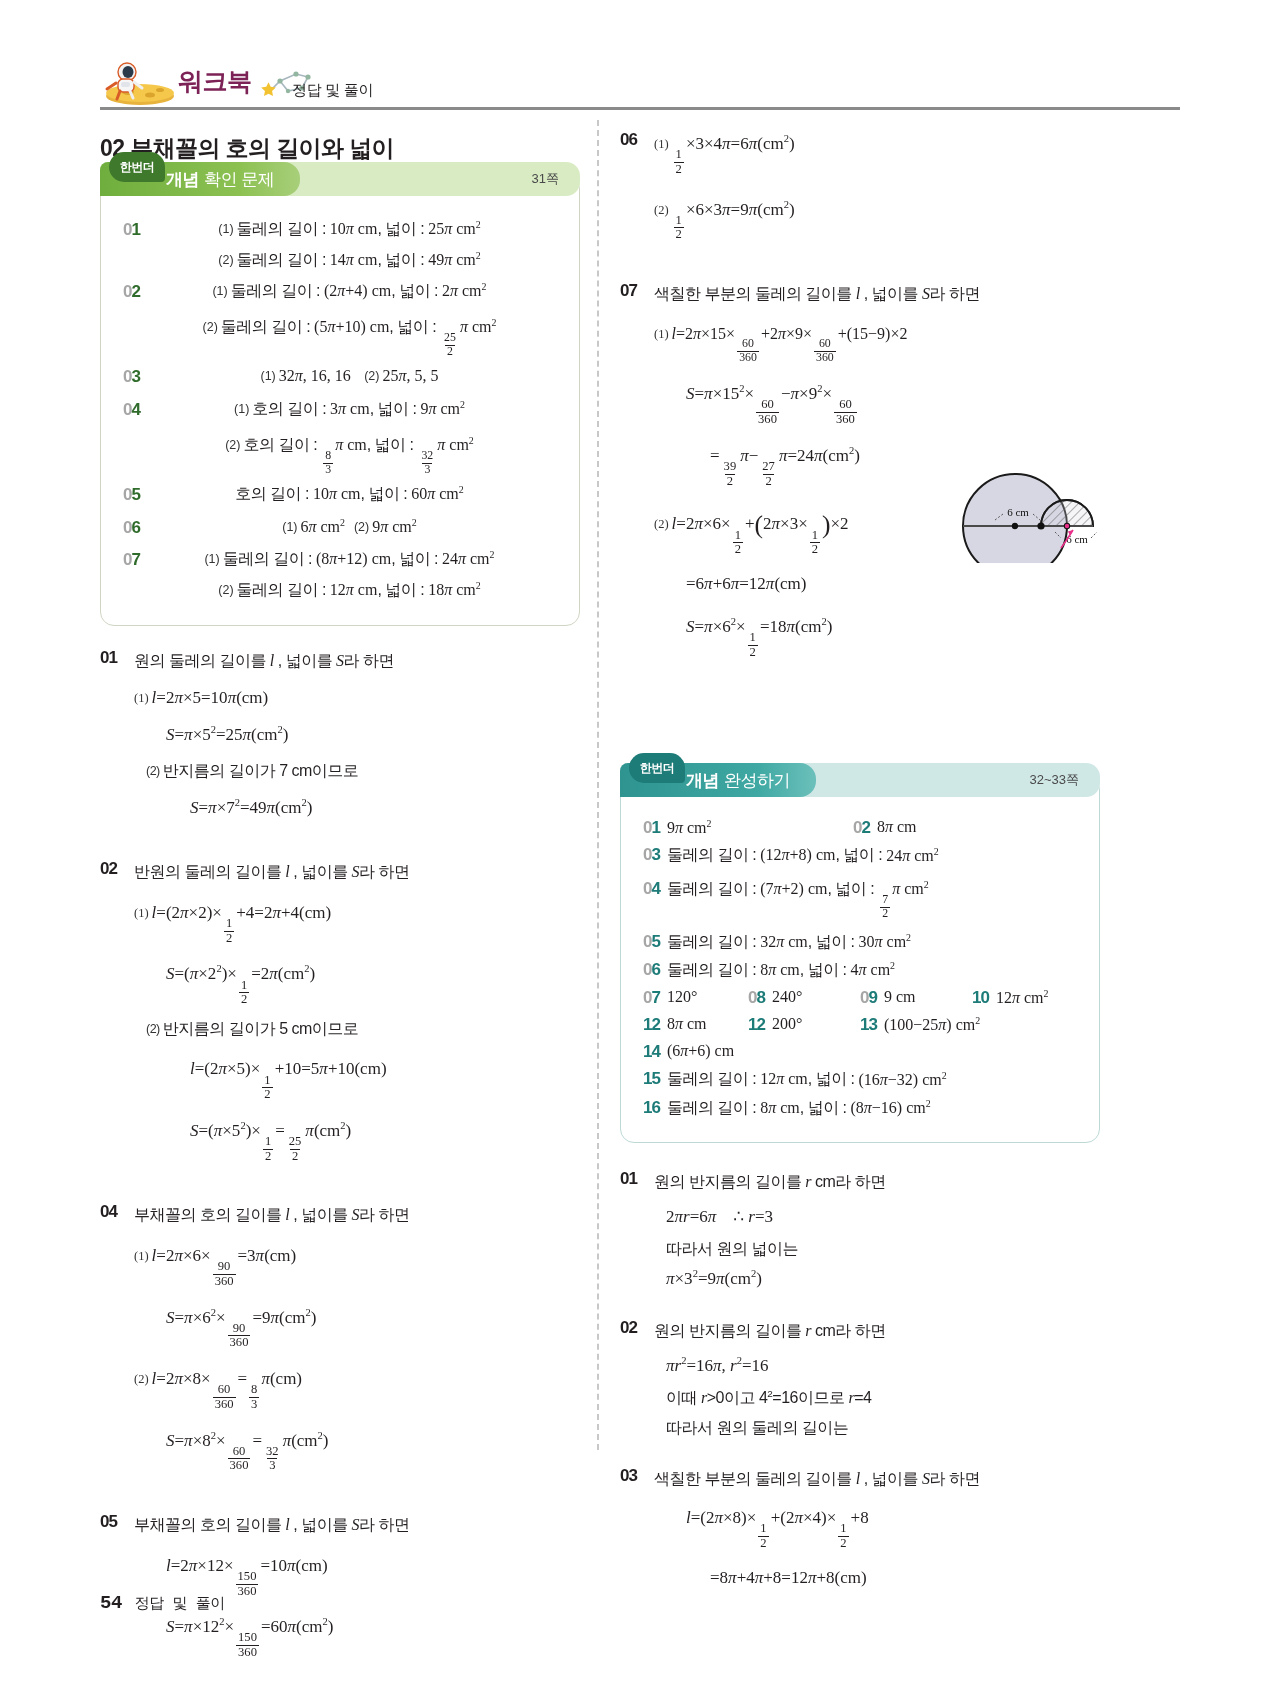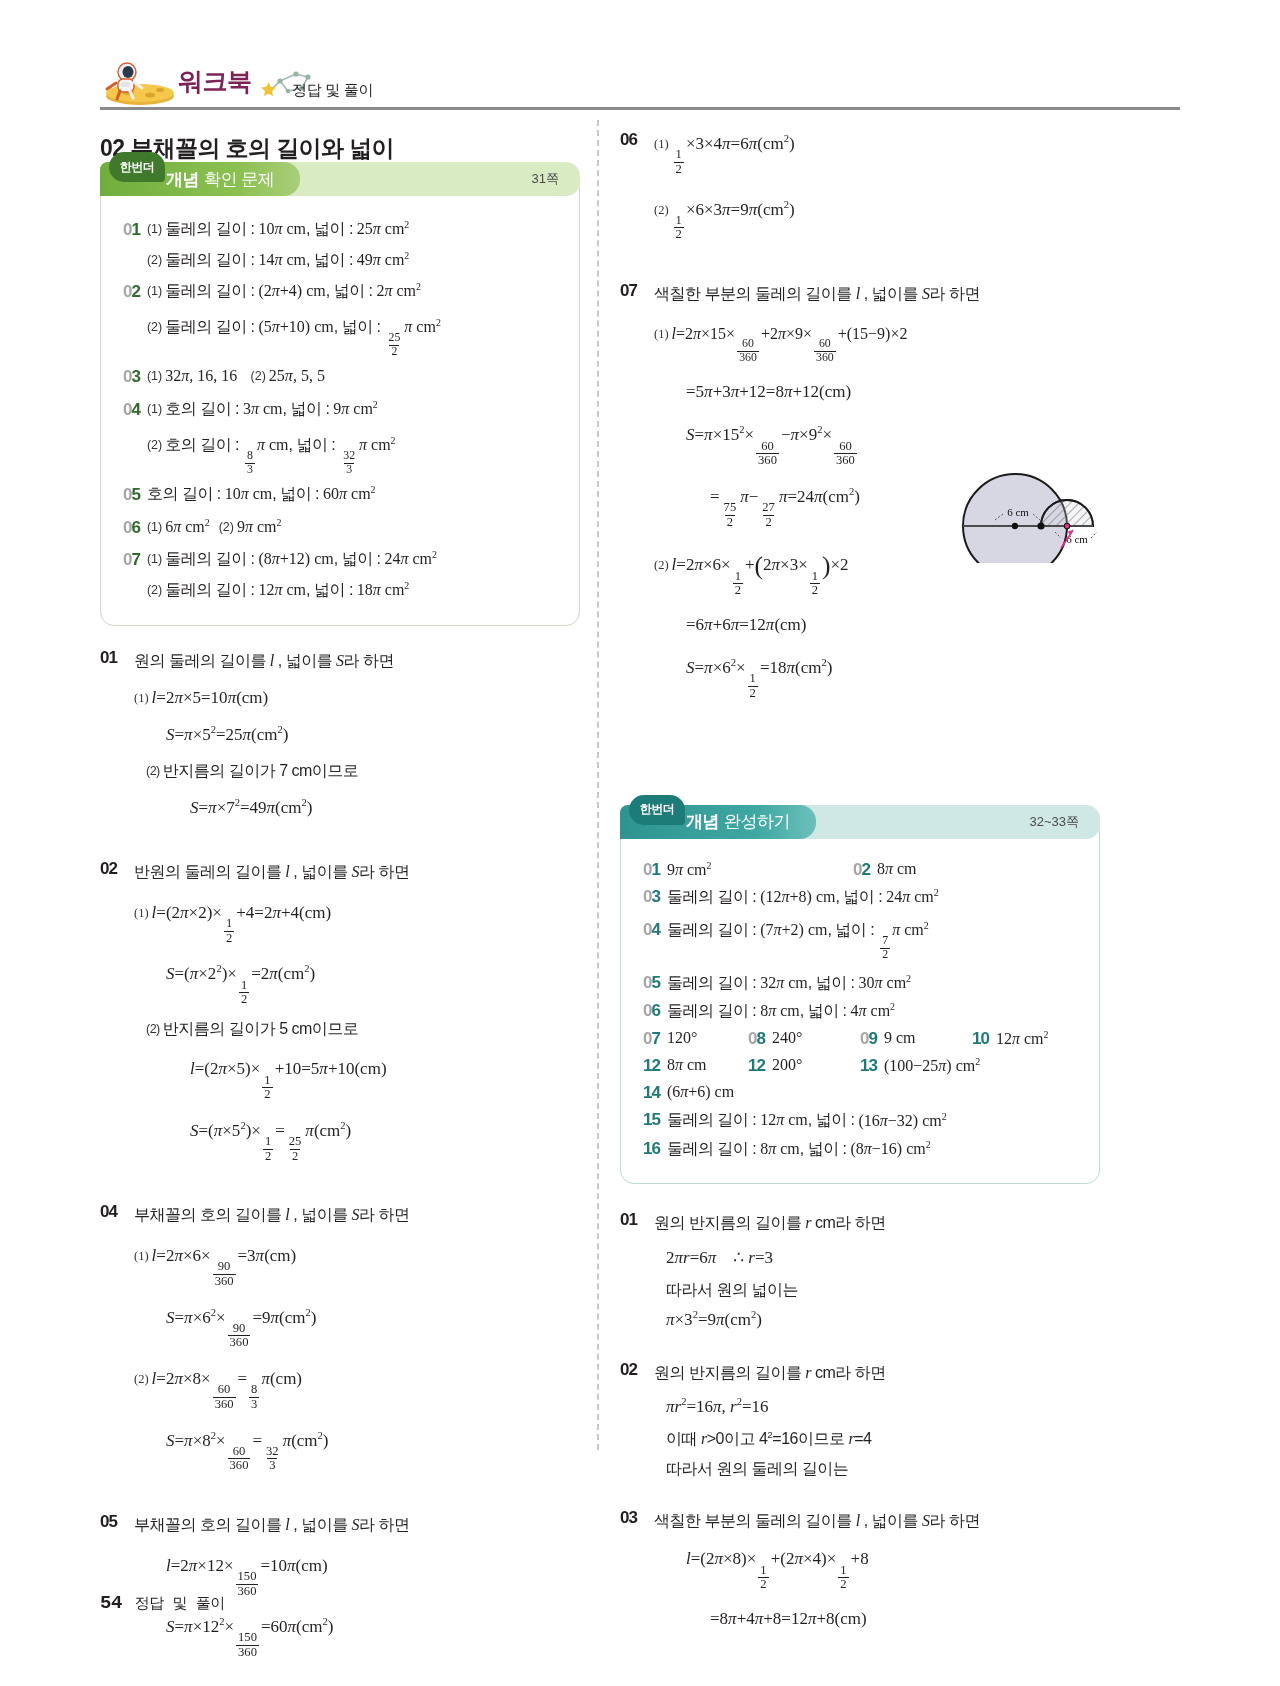--- a/index.html
+++ b/index.html
@@ -38,21 +38,21 @@
 
   
   .col-left  { position:absolute; left:100px;  top:175px; width:480px; }
   .col-right { position:absolute; left:620px; top:130px; width:480px; }
   .col-divider {
     position:absolute; left:597px; top:120px; width:0; height:1330px;
     border-left:2px dashed #c8c8c8;
   }
 
   
-  .abox { position:relative; border:1.5px solid #cfd6c4; border-radius:14px; background:#fff; padding:34px 27px 16px 22px; }
+  .abox { position:relative; border:1.5px solid #cfd6c4; border-radius:14px; background:#fff; padding:34px 27px 16px 22px;text-align:center; }
   .abox.teal { border-color:#bcd9d6; }
   .abox-tab {
     position:absolute; left:-1px; top:-14px; height:34px;
     display:flex; align-items:center;
     border-radius:8px 16px 16px 0;
     padding:0 26px 0 66px;
     color:#fff; font-size:17px; letter-spacing:-0.5px;
     background:linear-gradient(90deg,#6fae3e 0%,#8cc152 70%,#a8cf7a 100%);
   }
   .abox.teal .abox-tab { background:linear-gradient(90deg,#2f9490 0%,#3fa8a2 70%,#6cc0bb 100%); }
@@ -353,30 +353,29 @@
       <div class="sn"><span class="g1">0</span><span class="g2">7</span></div>
       <div class="sbody">
         <span class="lead">색칠한 부분의 둘레의 길이를 <span class="mi">l</span> , 넓이를 <span class="mi">S</span>라 하면</span>
         <span class="eq ind0" style="margin-top:14px;font-size:16px"><span class="paren">(1)</span><span class="mi">l</span>=2<i class="mi">π</i>×15×<span class="fr">
               <span class="n">60</span>
               <span class="d">360</span>
             </span>+2<i class="mi">π</i>×9×<span class="fr">
               <span class="n">60</span>
               <span class="d">360</span>
             </span>+(15−9)×2</span>
-        <span class="eq ind1" style="margin-top:14px">=5<i class="mi">π</i>+3<i class="mi">π</i>+12=8<i class="mi">π</i>+12(cm)</span>
         <span class="eq ind1" style="margin-top:16px"><span class="mi">S</span>=<i class="mi">π</i>×15<sup>2</sup>×<span class="fr">
               <span class="n">60</span>
               <span class="d">360</span>
             </span>−<i class="mi">π</i>×9<sup>2</sup>×<span class="fr">
               <span class="n">60</span>
               <span class="d">360</span>
             </span></span>
         <span class="eq ind2" style="margin-top:16px">=<span class="fr">
-              <span class="n">75</span>
+              <span class="n">39</span>
               <span class="d">2</span>
             </span><i class="mi">π</i>−<span class="fr">
               <span class="n">27</span>
               <span class="d">2</span>
             </span><i class="mi">π</i>=24<i class="mi">π</i>(cm<sup>2</sup>)</span>
         <span class="eq ind0" style="margin-top:18px"><span class="paren">(2)</span><span class="mi">l</span>=2<i class="mi">π</i>×6×<span class="fr">
               <span class="n">1</span>
               <span class="d">2</span>
             </span>+<span style="font-size:1.5em;vertical-align:-0.15em">(</span>2<i class="mi">π</i>×3×<span class="fr">
               <span class="n">1</span>

